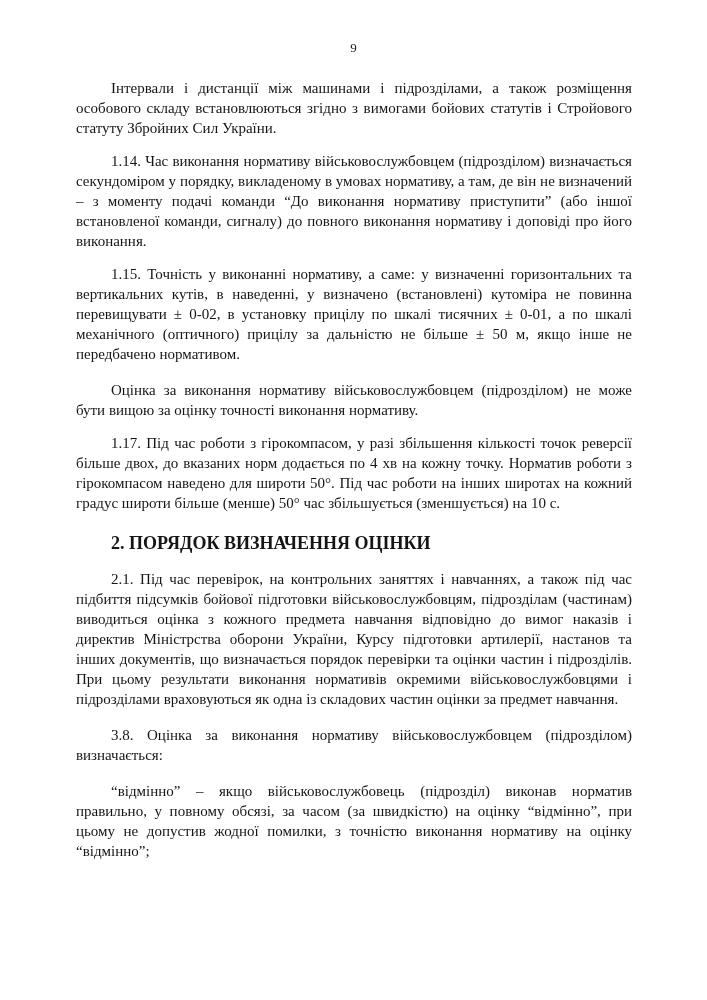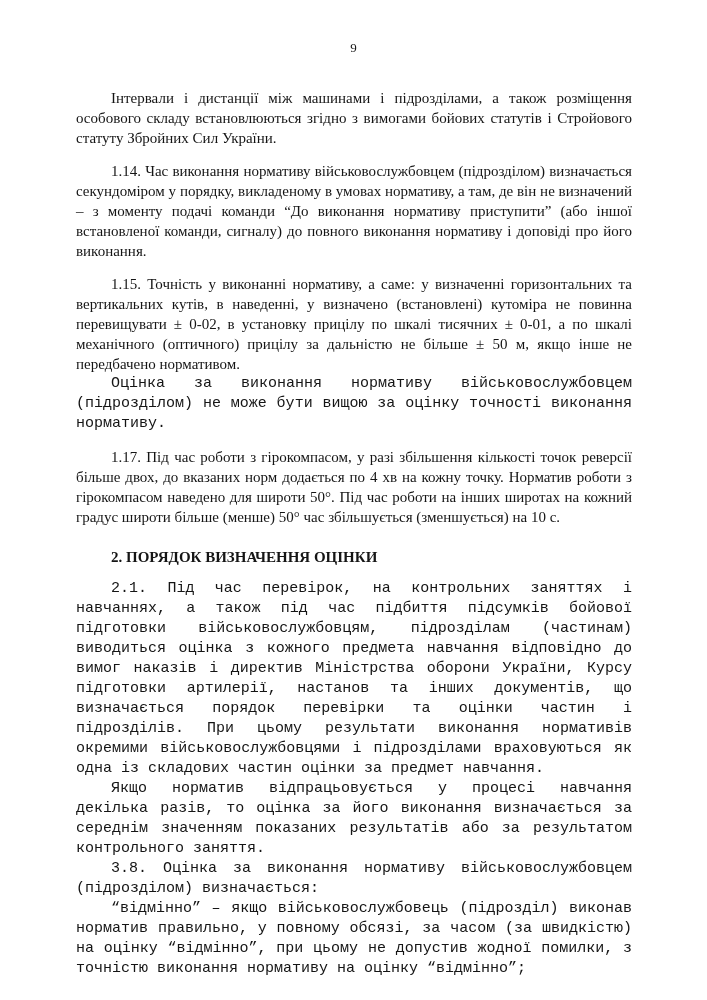--- a/index.html
+++ b/index.html
@@ -20,40 +20,39 @@
     position: absolute;
     top: 40px;
     left: 0;
     right: 0;
     text-align: center;
     font-size: 13px;
     color: #151515;
   }
   .content {
     position: absolute;
-    top: 88px;
+    top: 78px;
     left: 76px;
     width: 556px;
     font-size: 15px;
     line-height: 20px;
     text-align: justify;
   }
   .para {
     margin: 13px 0 0 0;
     text-indent: 35px;
   }
   .para.flush {
-    margin-top: 0;
-    font-family: Liberation Mono, monospace;
+    margin-top: 16px;
   }
   .para.first {
     margin-top: 0;
   }
   .heading {
-    font-size: 15px;
+    font-size: 18px;
     font-weight: bold;
     text-align: left;
     margin: 20px 0 12px 35px;
     text-indent: 0;
   }
 </style>
 </head>
 <body>
 
 <div class="page">
@@ -68,19 +67,18 @@
 
     <p class="para flush">Оцінка за виконання нормативу військовослужбовцем (підрозділом) не може бути вищою за оцінку точності виконання нормативу.</p>
 
 
     <p class="para">1.17. Під час роботи з гірокомпасом, у разі збільшення кількості точок реверсії більше двох, до вказаних норм додається по 4 хв на кожну точку. Норматив роботи з гірокомпасом наведено для широти 50°. Під час роботи на інших широтах на кожний градус широти більше (менше) 50° час збільшується (зменшується) на 10 с.</p>
 
     <h2 class="heading">2. ПОРЯДОК ВИЗНАЧЕННЯ ОЦІНКИ</h2>
 
     <p class="para flush">2.1. Під час перевірок, на контрольних заняттях і навчаннях, а також під час підбиття підсумків бойової підготовки військовослужбовцям, підрозділам (частинам) виводиться оцінка з кожного предмета навчання відповідно до вимог наказів і директив Міністрства оборони України, Курсу підготовки артилерії, настанов та інших документів, що визначається порядок перевірки та оцінки частин і підрозділів. При цьому результати виконання нормативів окремими військовослужбовцями і підрозділами враховуються як одна із складових частин оцінки за предмет навчання.</p>
 
-    <p class="para flush">Якщо норматив відпрацьовується у процесі навчання декілька разів, то оцінка за його виконання визначається за середнім значенням показаних результатів або за результатом контрольного заняття.</p>
 
     <p class="para flush">3.8. Оцінка за виконання нормативу військовослужбовцем (підрозділом) визначається:</p>
 
     <p class="para flush">“відмінно” – якщо військовослужбовець (підрозділ) виконав норматив правильно, у повному обсязі, за часом (за швидкістю) на оцінку “відмінно”, при цьому не допустив жодної помилки, з точністю виконання нормативу на оцінку “відмінно”;</p>
   </div>
 </div>
 
 </body></html>

